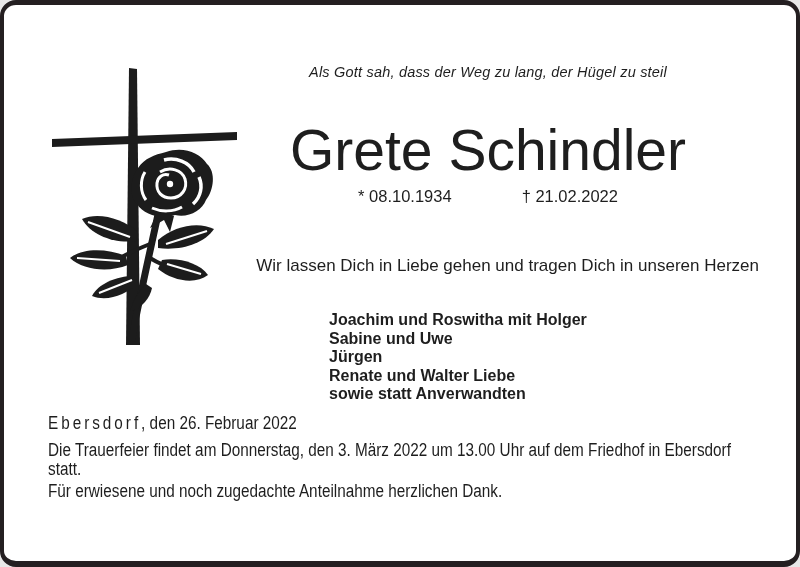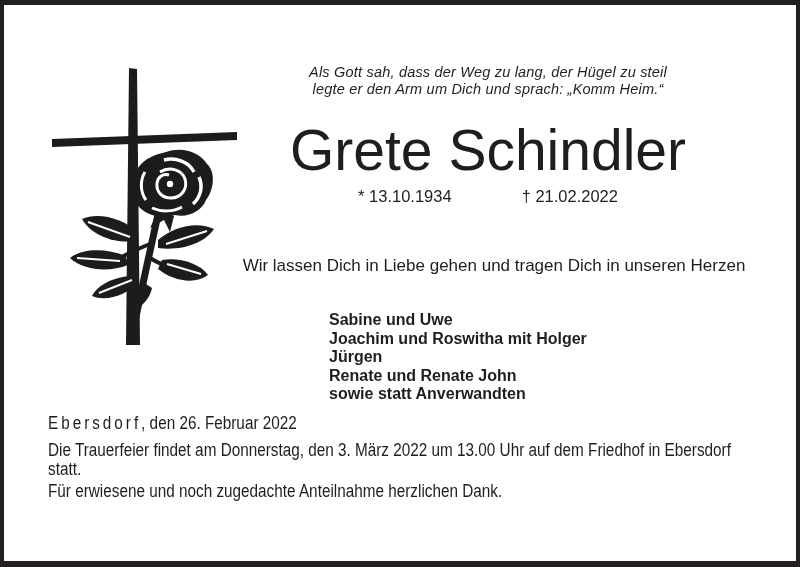--- a/index.html
+++ b/index.html
@@ -8,20 +8,21 @@
     width: 800px;
     height: 567px;
     box-sizing: border-box;
     background: #ffffff;
     border-style: solid;
     border-color: #241f21;
     border-width: 5px 4px 6px 4px;
     overflow: hidden;
     font-family: "Liberation Sans", "DejaVu Sans", sans-serif;
     color: #1e1e1e;
+    border-radius: 16px;
   }
   .abs { position: absolute; }
 
   .graphic { left: 42px; top: 57px; width: 200px; height: 290px; }
 
   .epigraph {
     left: 228px; top: 59px; width: 512px;
     text-align: center;
     font-style: italic;
     font-size: 14.5px;
@@ -40,21 +41,21 @@
   .dates {
     left: 228px; top: 182px; width: 512px;
     display: flex;
     justify-content: center;
     gap: 70px;
     font-size: 16.5px;
   }
 
   .farewell {
     left: 225px; top: 251px; width: 530px;
-    text-align: center;
+    text-align: right;
     font-size: 17px;
     white-space: nowrap;
   }
 
   .mourners {
     left: 325px; top: 306px;
     font-weight: bold;
     font-size: 16px;
     line-height: 18.6px;
   }
@@ -108,37 +109,36 @@
       <path d="M112,178 C128,164 152,159 168,167 C158,182 134,189 112,186 Z" fill="#1c1c1c"></path>
       <path d="M161,169 L120,182" stroke="#ffffff" stroke-width="2"></path>
       <path d="M116,198 C132,195 154,201 162,213 C149,223 127,219 112,207 Z" fill="#1c1c1c"></path>
       <path d="M155,212 L121,202" stroke="#ffffff" stroke-width="2"></path>
       <path d="M100,222 C92,230 86,240 84,250 C96,246 104,236 106,226 Z" fill="#1c1c1c"></path>
     </svg>
   </div>
 
   <div class="abs epigraph">
     <div>Als Gott sah, dass der Weg zu lang, der Hügel zu steil</div>
-    <div>legte er den Arm um Dich und sprach: „Komm Heim.“</div>
   </div>
 
   <div class="abs deceased-name">Grete Schindler</div>
 
   <div class="abs dates">
-    <span>* 13.10.1934</span>
+    <span>* 08.10.1934</span>
     <span>† 21.02.2022</span>
   </div>
 
   <div class="abs farewell">Wir lassen Dich in Liebe gehen und tragen Dich in unseren Herzen</div>
 
   <div class="abs mourners">
+    <div>Joachim und Roswitha mit Holger</div>
     <div>Sabine und Uwe</div>
-    <div>Joachim und Roswitha mit Holger</div>
     <div>Jürgen</div>
-    <div>Renate und Renate John</div>
+    <div>Renate und Walter Liebe</div>
     <div>sowie statt Anverwandten</div>
   </div>
 
   <div class="abs condensed dateline">
     <span class="city">Ebersdorf</span><span>, den 26. Februar 2022</span>
   </div>
 
   <div class="abs condensed funeral-info">Die Trauerfeier findet am Donnerstag, den 3. März 2022 um 13.00 Uhr auf dem Friedhof in Ebersdorf statt.</div>
 
   <div class="abs condensed thanks">Für erwiesene und noch zugedachte Anteilnahme herzlichen Dank.</div>

